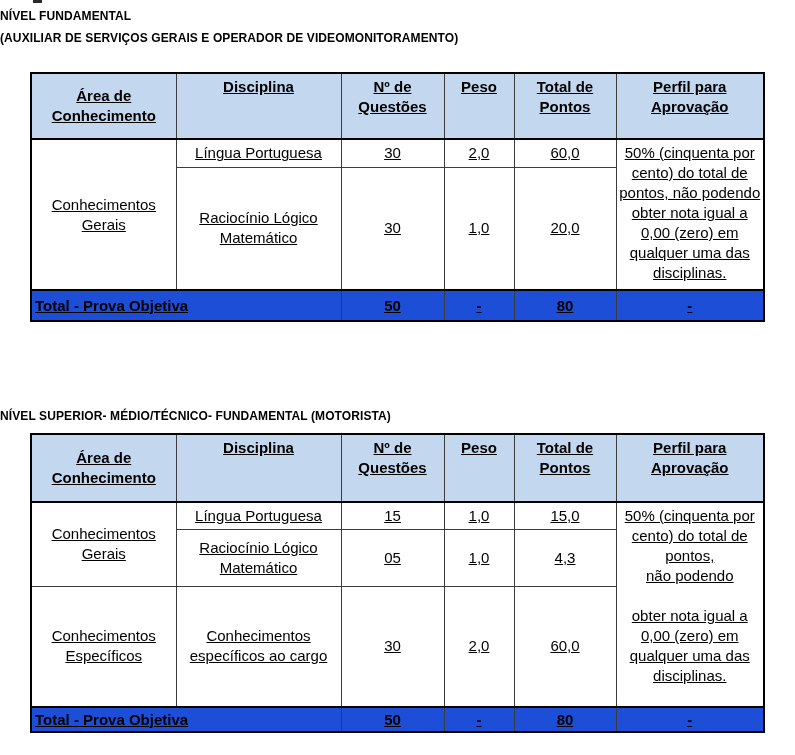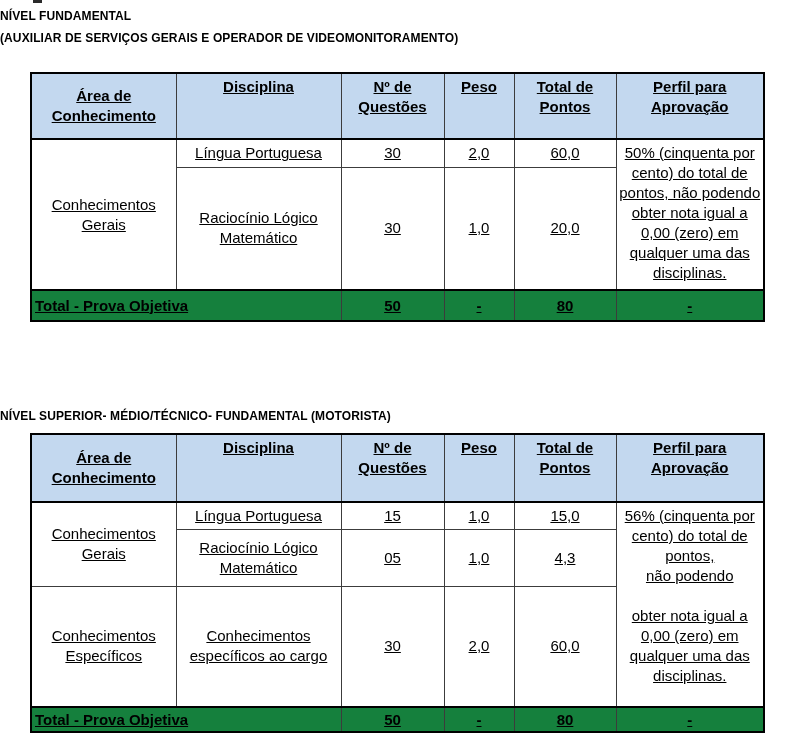--- a/index.html
+++ b/index.html
@@ -32,21 +32,21 @@
   tr.head th {
     background:#C3D8EF; font-weight:bold; vertical-align:top;
     padding-top:3px; border-bottom:2px solid #000;
   }
   tr.head th.c-area { vertical-align:middle; padding-top:0; }
   td.perfil {
     vertical-align:top; padding-top:3px; white-space:pre-line;
     line-height:20px; padding-left:1px; padding-right:1px;
   }
   tr.total td {
-    background:#15803d; font-weight:bold; border-top:2px solid #000;
+    background:#1d4ed8; font-weight:bold; border-top:2px solid #000;
   }
   tr.total td.lbl { text-align:left; padding-left:3px; }
 </style>
 </head>
 <body>
 
 <div class="fragment"></div>
 
 <div class="title t1">
   <div>NÍVEL FUNDAMENTAL</div>
@@ -116,21 +116,21 @@
     <th>Peso</th>
     <th>Total de Pontos</th>
     <th>Perfil para Aprovação</th>
   </tr>
   <tr style="height:27px">
     <td rowspan="2">Conhecimentos Gerais</td>
     <td>Língua Portuguesa</td>
     <td>15</td>
     <td>1,0</td>
     <td>15,0</td>
-    <td rowspan="3" class="perfil">56% (cinquenta por cento) do total de pontos,
+    <td rowspan="3" class="perfil">50% (cinquenta por cento) do total de pontos,
 não podendo
 
 obter nota igual a 0,00 (zero) em qualquer uma das disciplinas.</td>
   </tr>
   <tr style="height:57px">
     <td>Raciocínio Lógico Matemático</td>
     <td>05</td>
     <td>1,0</td>
     <td>4,3</td>
   </tr>

